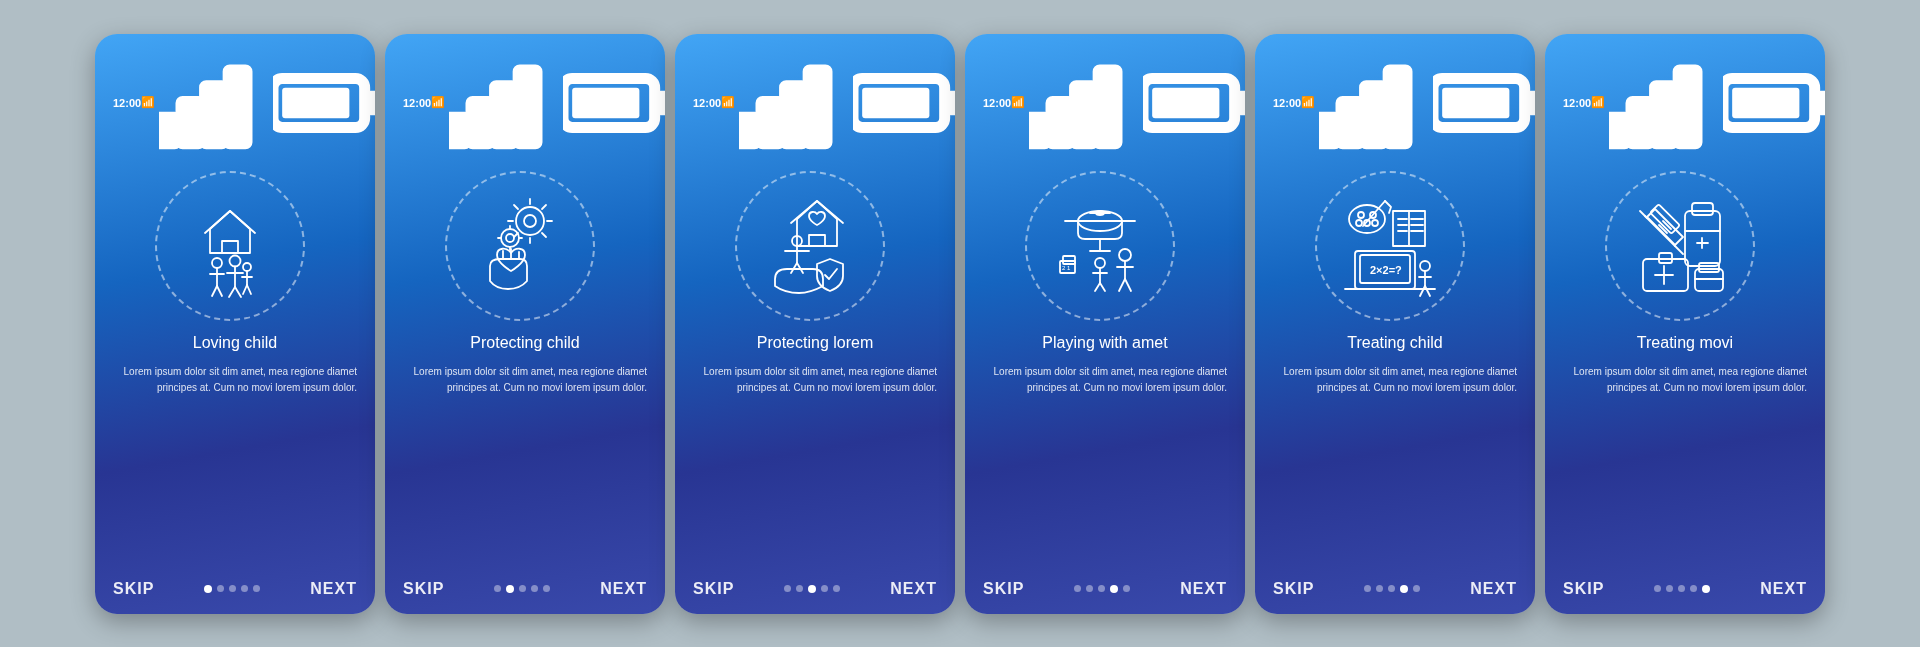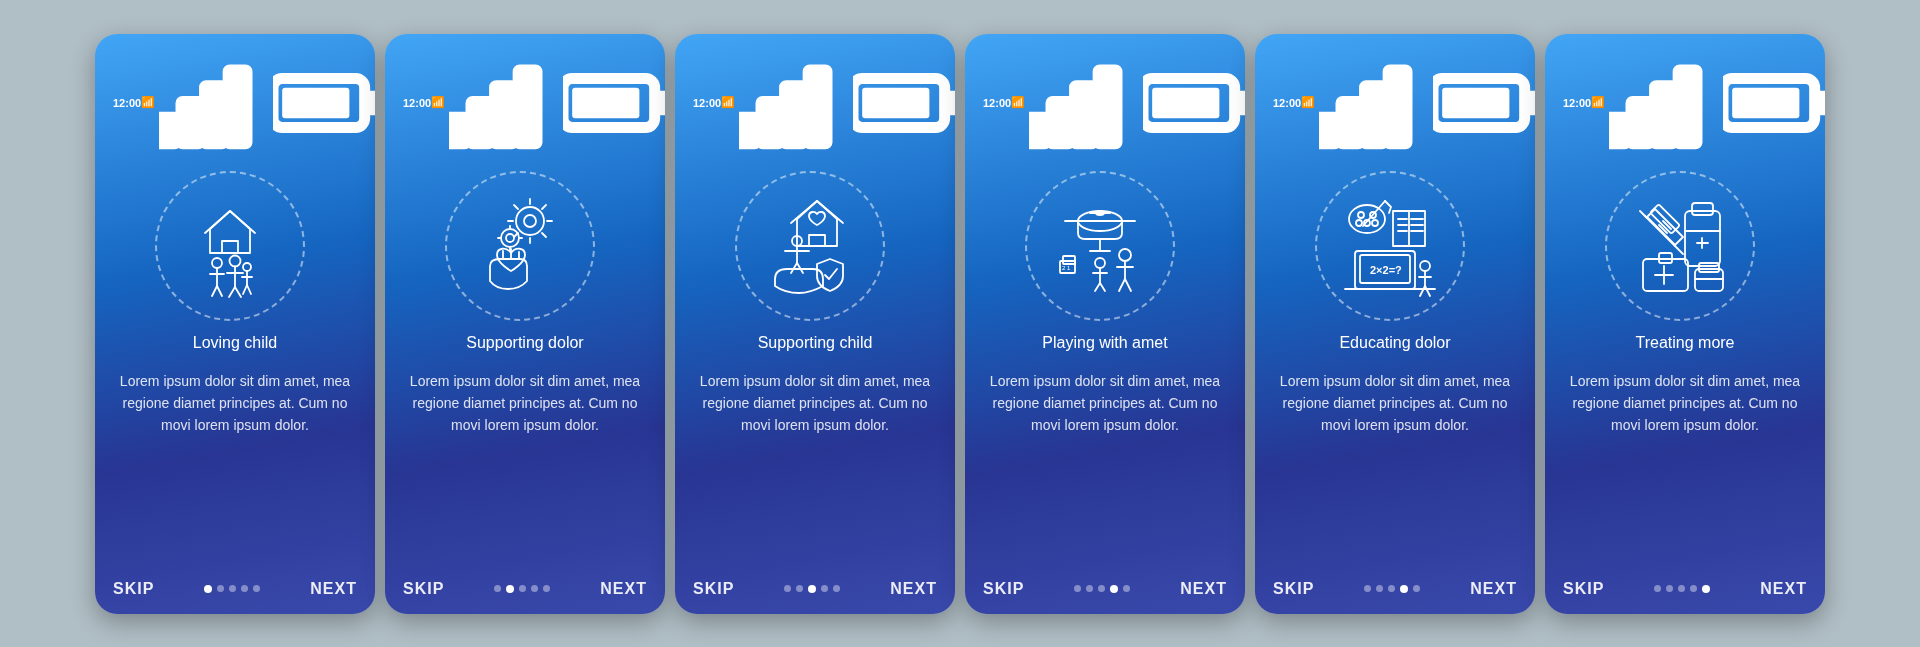--- a/index.html
+++ b/index.html
@@ -77,29 +77,29 @@
       align-items: center;
       justify-content: center;
     }
 
     
     .screen-title {
       color: white;
       font-size: 16px;
       font-weight: 500;
       text-align: center;
-      margin-bottom: 18px;
+      margin-bottom: 12px;
     }
 
     
     .screen-desc {
       color: rgba(255,255,255,0.85);
-      font-size: 14px;
+      font-size: 10px;
       line-height: 1.6;
-      text-align: center;
+      text-align: right;
       width: 100%;
       flex: 1;
     }
 
     
     .learn-more-btn {
       background: white;
       color: #1565c0;
       border: none;
       border-radius: 25px;
@@ -266,21 +266,21 @@
 
         <path d="M46 62 C42 56 32 56 32 64 C32 72 46 80 46 80 C46 80 60 72 60 64 C60 56 50 56 46 62 Z"></path>
 
         <path d="M25 90 L25 75 Q25 68 35 68 L55 68 Q62 68 62 75 L62 90 Q55 98 43 98 Q31 98 25 90 Z"></path>
         <line x1="38" y1="68" x2="38" y2="60"></line>
         <line x1="46" y1="68" x2="46" y2="58"></line>
         <line x1="54" y1="68" x2="54" y2="61"></line>
       </svg>
       </div>
     </div>
-      <div class="screen-title">Supporting dolor</div>
+      <div class="screen-title">Protecting child</div>
       <div class="screen-desc">Lorem ipsum dolor sit dim amet, mea regione diamet principes at. Cum no movi lorem ipsum dolor.</div>
     <div class="nav-bar">
       <span class="nav-skip">SKIP</span>
       <div class="nav-dots">
         <span class="dot"></span>
           <span class="dot active"></span>
           <span class="dot"></span>
           <span class="dot"></span>
           <span class="dot"></span>
       </div>
@@ -320,21 +320,21 @@
         <line x1="42" y1="72" x2="36" y2="82"></line>
         <line x1="42" y1="72" x2="48" y2="82"></line>
 
         <path d="M75 68 L88 73 L88 85 Q88 95 75 100 Q62 95 62 85 L62 73 Z"></path>
         <path d="M70 84 L74 88 L82 78"></path>
 
         <path d="M20 88 Q20 78 32 78 L58 78 Q68 78 68 88 L68 95 Q55 102 44 102 Q30 102 20 95 Z"></path>
       </svg>
       </div>
     </div>
-      <div class="screen-title">Supporting child</div>
+      <div class="screen-title">Protecting lorem</div>
       <div class="screen-desc">Lorem ipsum dolor sit dim amet, mea regione diamet principes at. Cum no movi lorem ipsum dolor.</div>
     <div class="nav-bar">
       <span class="nav-skip">SKIP</span>
       <div class="nav-dots">
         <span class="dot"></span>
           <span class="dot"></span>
           <span class="dot active"></span>
           <span class="dot"></span>
           <span class="dot"></span>
       </div>
@@ -452,21 +452,21 @@
         <text x="35" y="83" font-size="11" fill="white" stroke="none" font-weight="600">2×2=?</text>
 
         <circle cx="90" cy="75" r="5"></circle>
         <line x1="90" y1="80" x2="90" y2="95"></line>
         <line x1="84" y1="86" x2="96" y2="86"></line>
         <line x1="90" y1="95" x2="85" y2="105"></line>
         <line x1="90" y1="95" x2="95" y2="105"></line>
       </svg>
       </div>
     </div>
-      <div class="screen-title">Educating dolor</div>
+      <div class="screen-title">Treating child</div>
       <div class="screen-desc">Lorem ipsum dolor sit dim amet, mea regione diamet principes at. Cum no movi lorem ipsum dolor.</div>
     <div class="nav-bar">
       <span class="nav-skip">SKIP</span>
       <div class="nav-dots">
         <span class="dot"></span>
           <span class="dot"></span>
           <span class="dot"></span>
           <span class="dot active"></span>
           <span class="dot"></span>
       </div>
@@ -516,21 +516,21 @@
 
         <line x1="30" y1="84" x2="48" y2="84"></line>
         <line x1="39" y1="75" x2="39" y2="93"></line>
 
         <rect x="70" y="78" width="28" height="22" rx="4"></rect>
         <rect x="74" y="72" width="20" height="9" rx="2"></rect>
         <line x1="70" y1="88" x2="98" y2="88"></line>
       </svg>
       </div>
     </div>
-      <div class="screen-title">Treating more</div>
+      <div class="screen-title">Treating movi</div>
       <div class="screen-desc">Lorem ipsum dolor sit dim amet, mea regione diamet principes at. Cum no movi lorem ipsum dolor.</div>
     <div class="nav-bar">
       <span class="nav-skip">SKIP</span>
       <div class="nav-dots">
         <span class="dot"></span>
           <span class="dot"></span>
           <span class="dot"></span>
           <span class="dot"></span>
           <span class="dot active"></span>
       </div>

